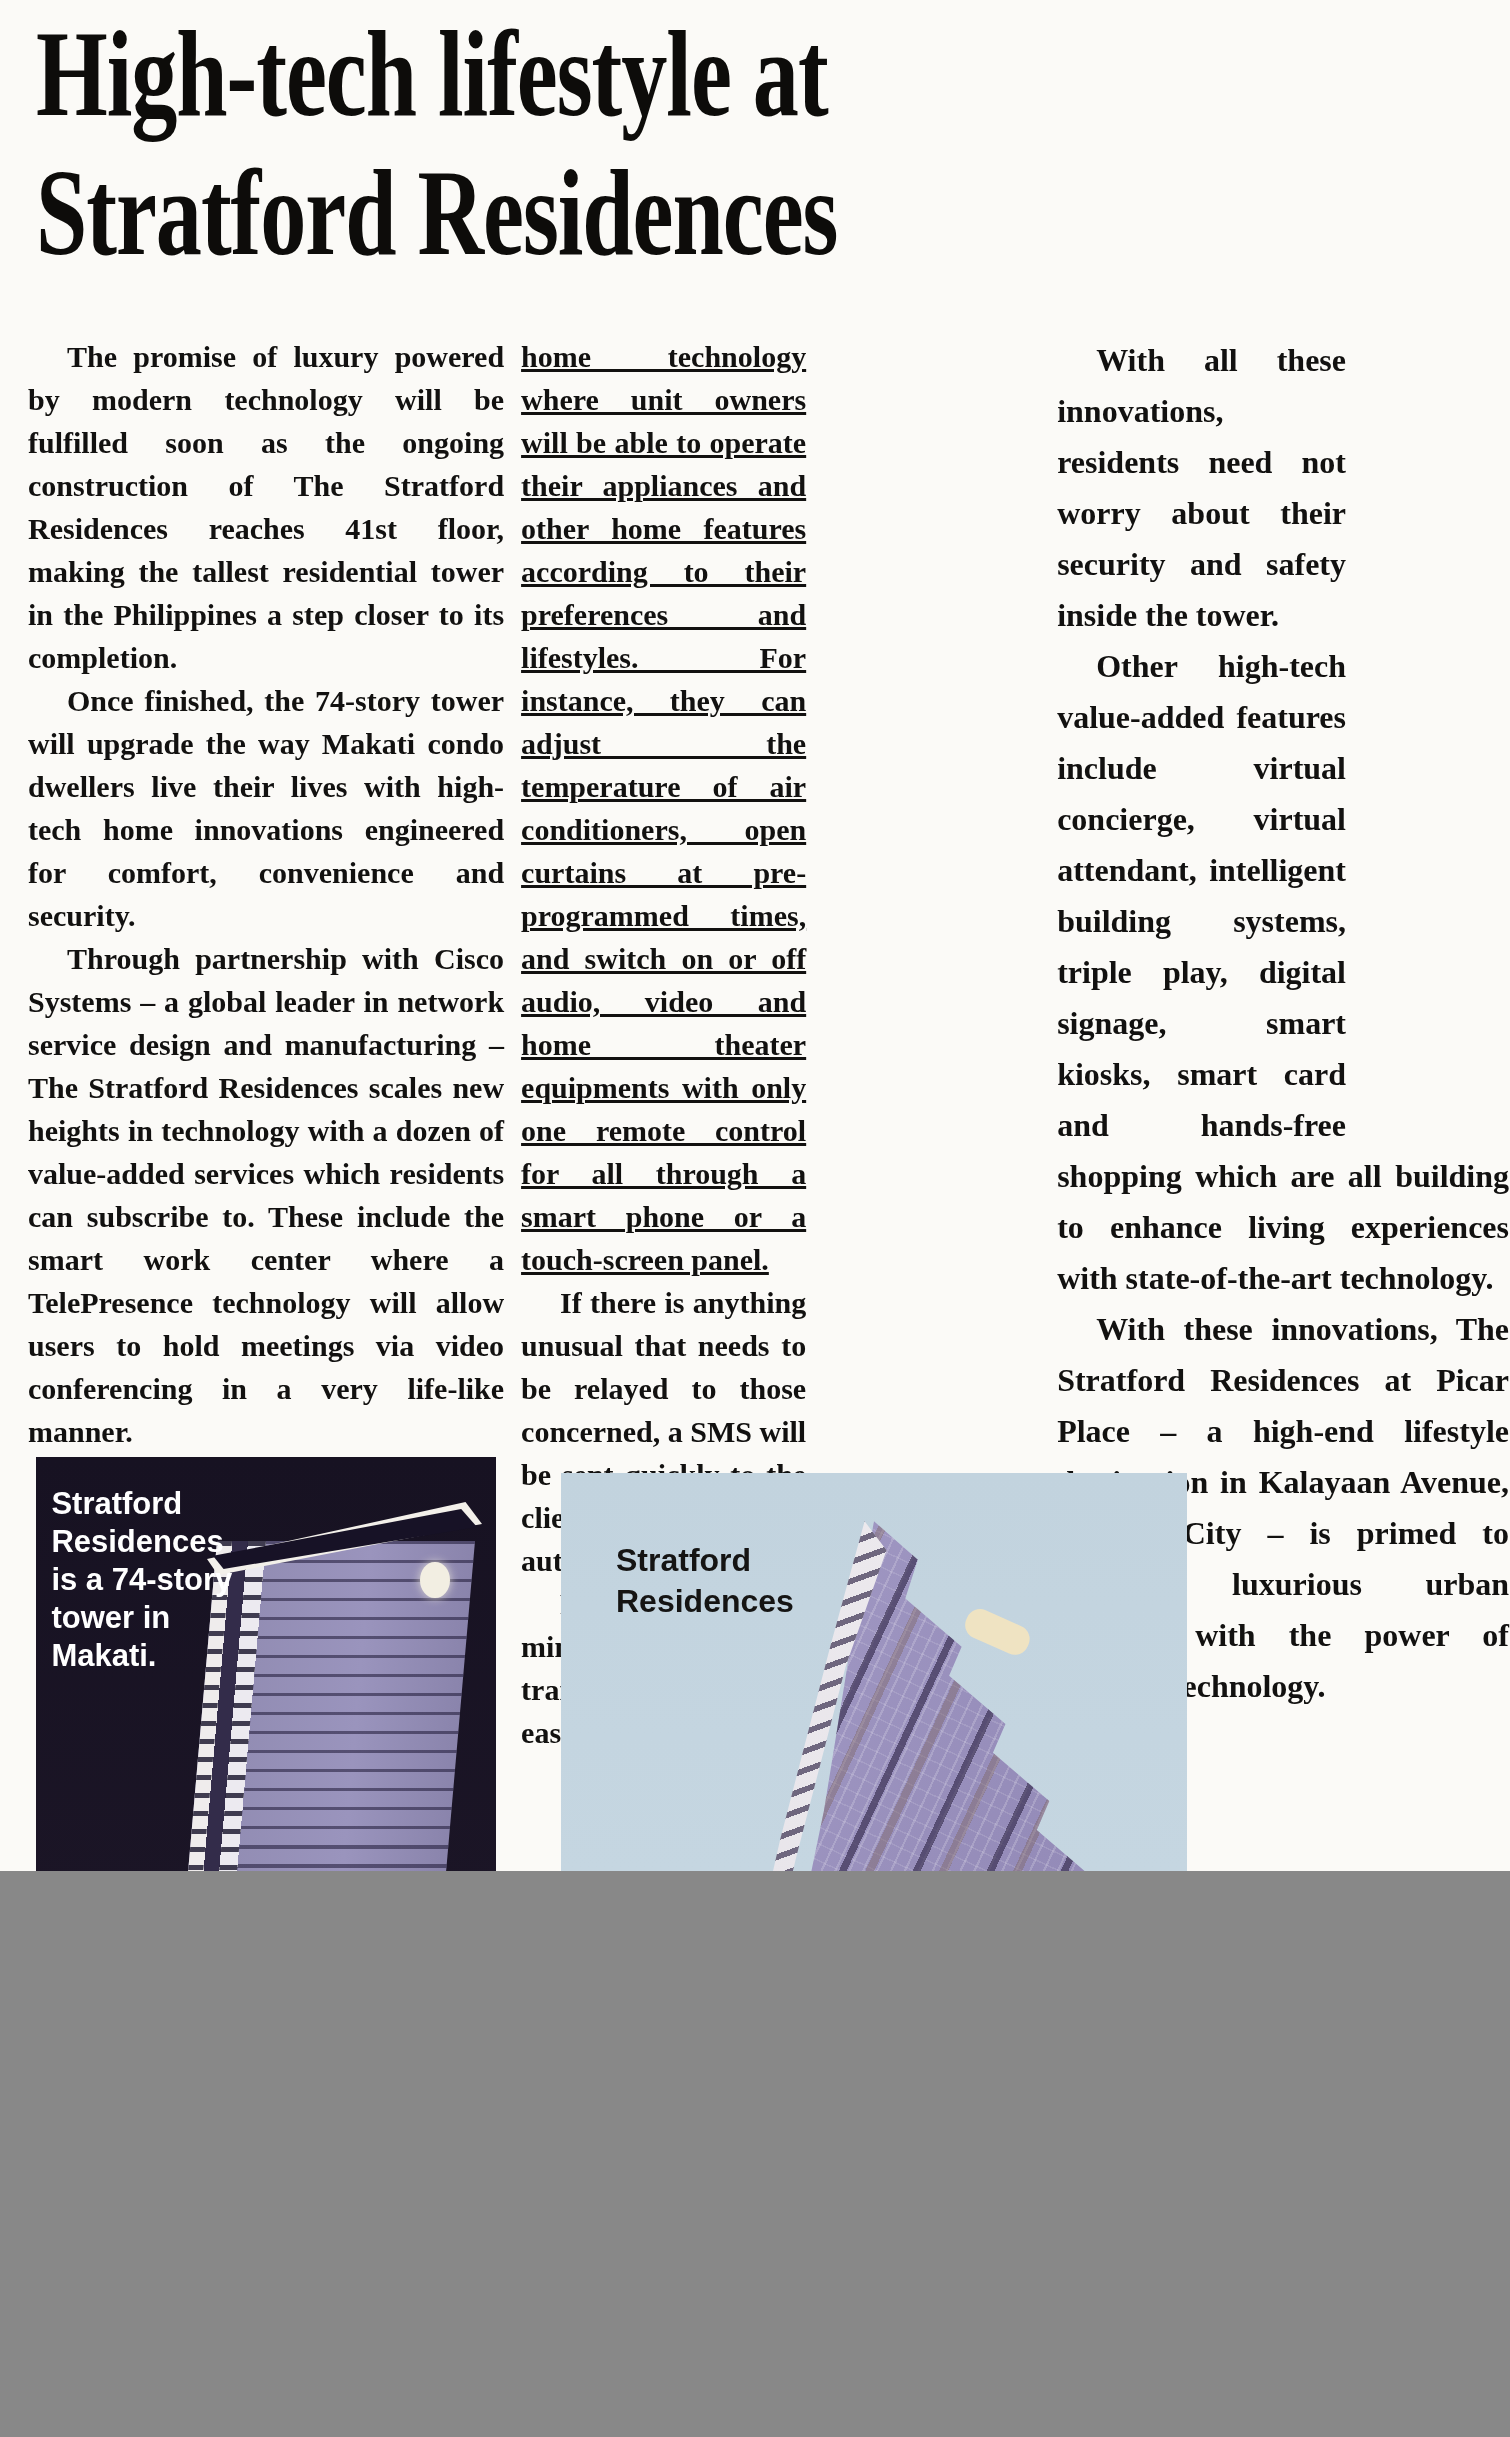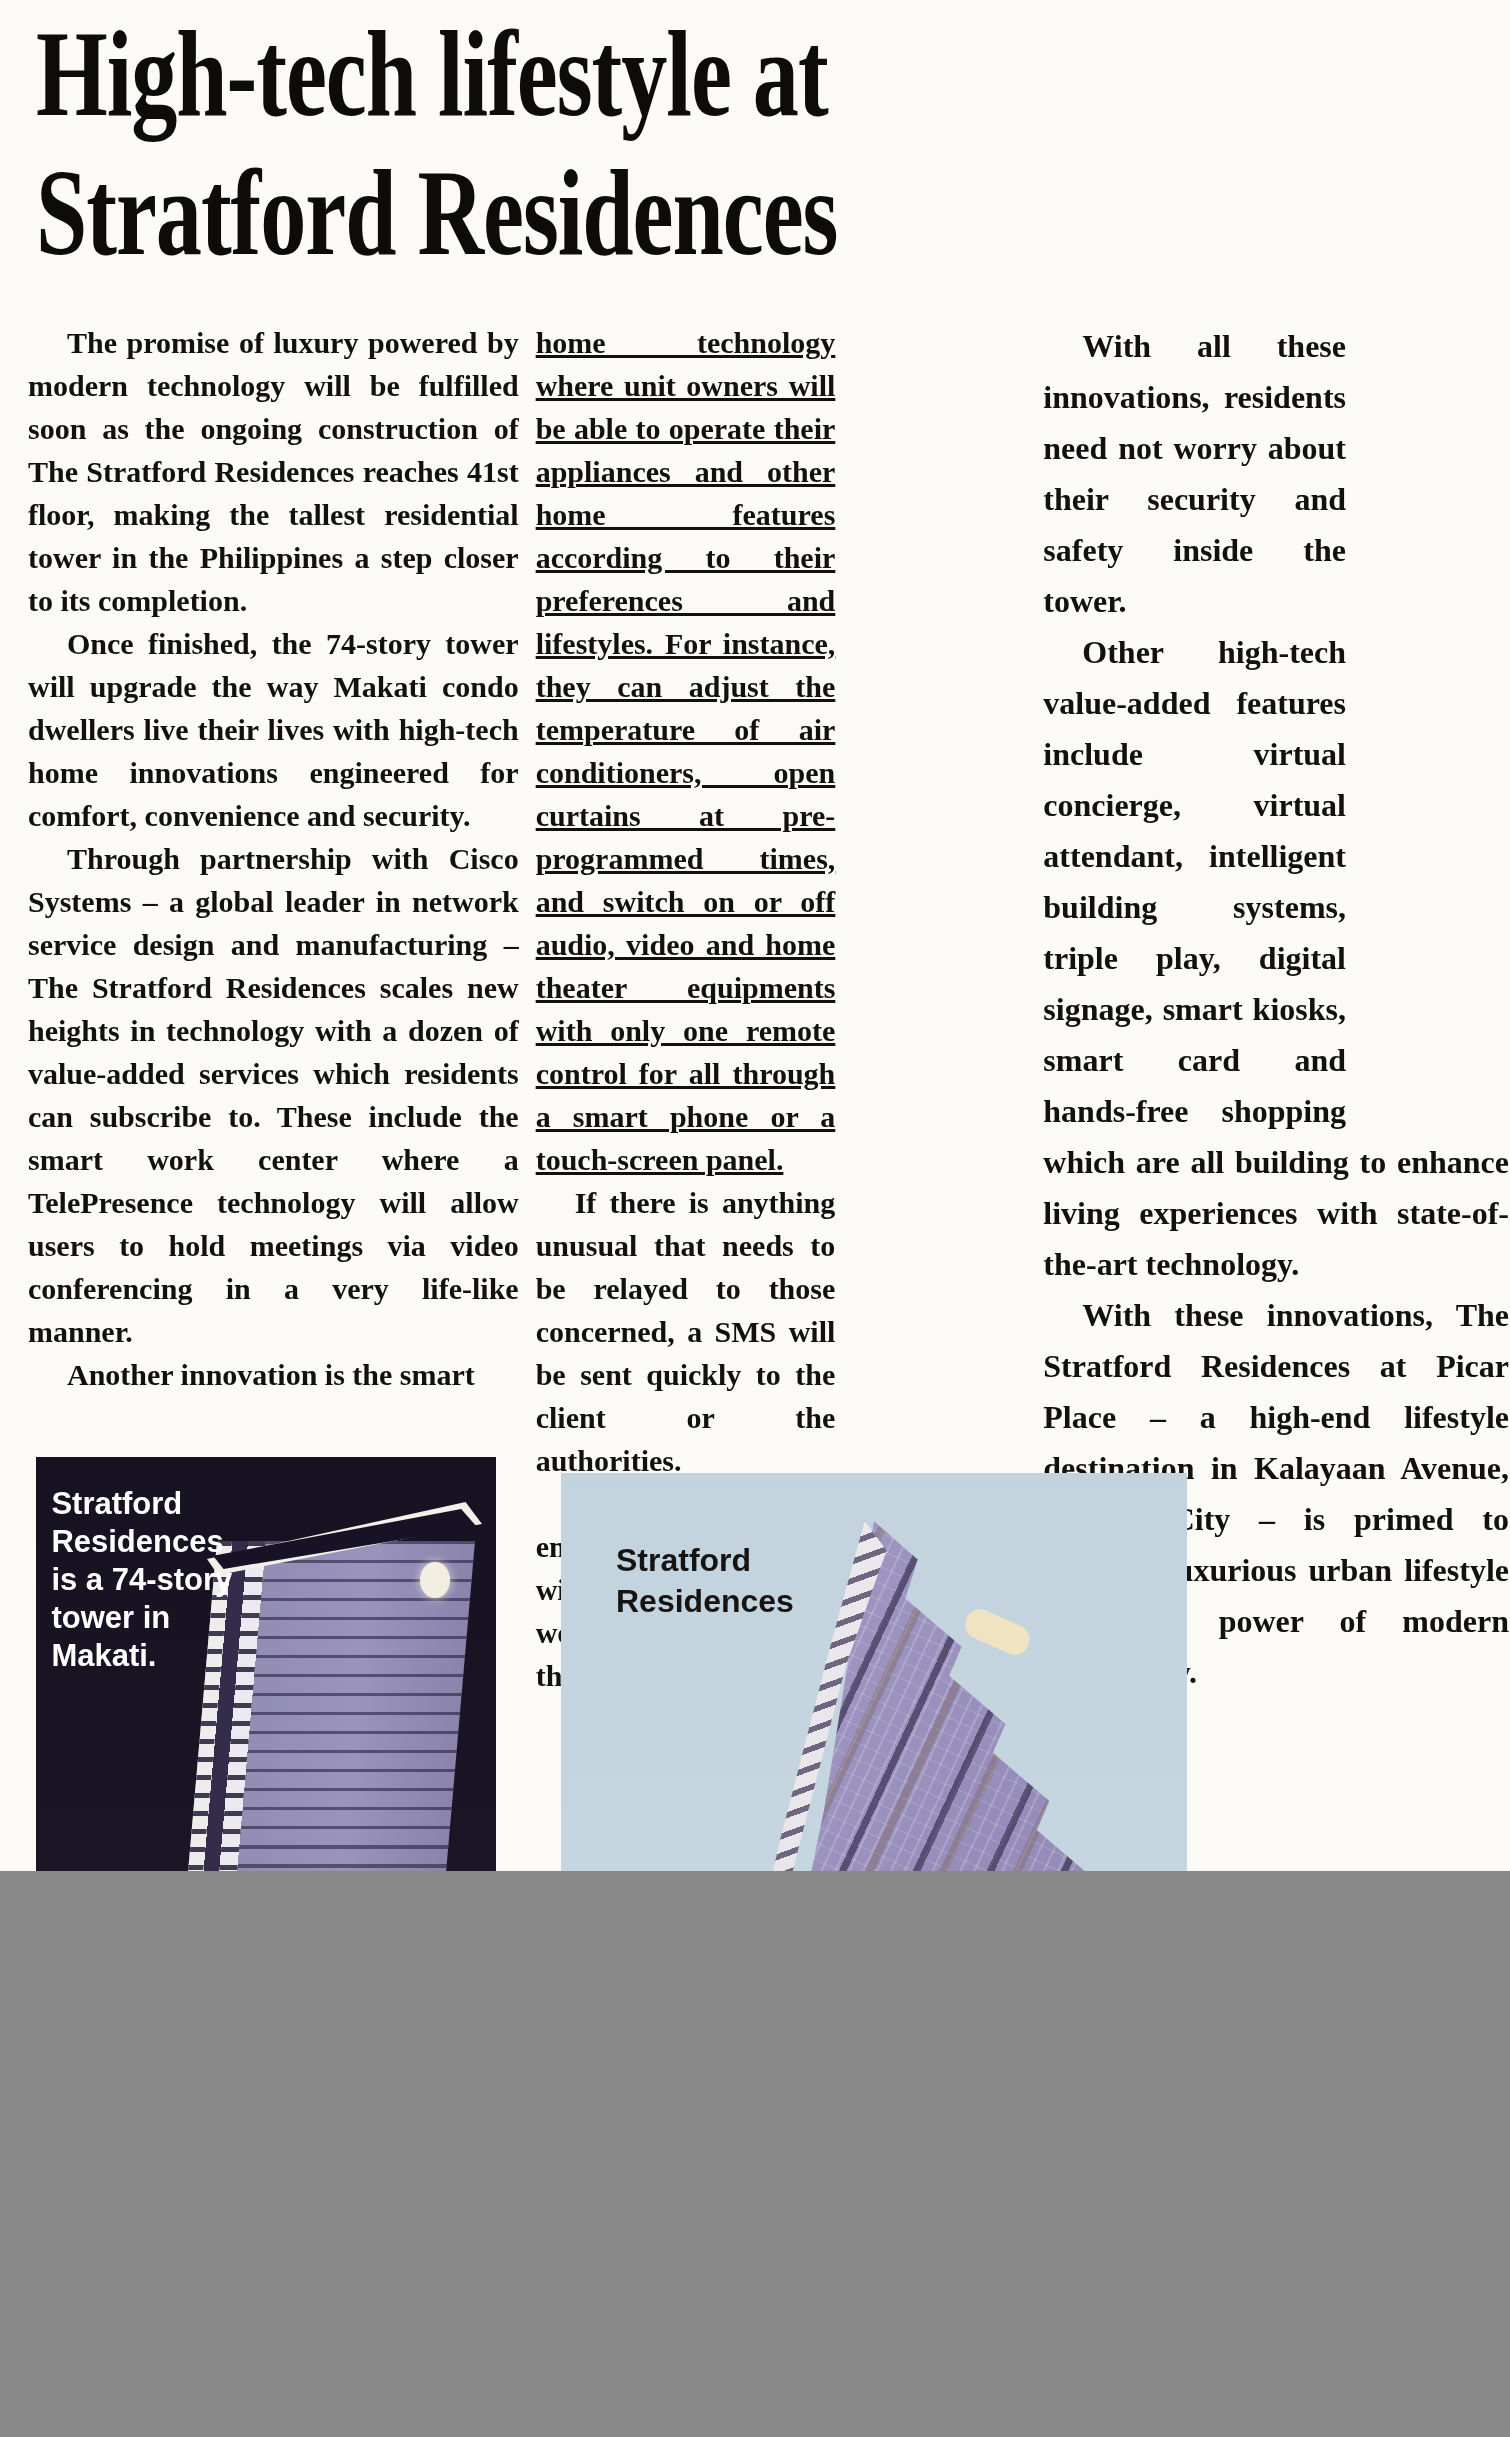--- a/index.html
+++ b/index.html
@@ -16,26 +16,26 @@
   }
   
   .headline{
     position:absolute; left:36px; top:4.2px;
     font-size:123px; font-weight:700; line-height:139px;
     letter-spacing:-1.4px; transform:scaleX(.75); transform-origin:0 0;
     white-space:nowrap; color:#0d0c0a;
   }
   
   .cols{
-    position:absolute; left:28px; top:321px; width:1481px;
+    position:absolute; left:28px; top:335px; width:1481px;
     display:flex; gap:17px;
   }
   .col{ text-align:justify; font-weight:700; }
   .col1,.col2{ width:491px; font-size:30px; line-height:43px; }
-  .col3{ width:466px; font-size:32px; line-height:51px; }
+  .col3{ width:466px; font-size:32px; line-height:51px;margin-left:43px; }
   .para{ margin:0; text-indent:39px; hyphens:none; }
   .col2 .para:first-of-type{ text-indent:0;text-decoration:underline; }
   .cutout{ float:right; }
   .cutout.c2{ width:191px; height:182px; margin-top:1023px; }
   .cutout.c3{ width:163px; height:771px; }
   
   .photo{ position:absolute; overflow:hidden;text-decoration:underline; }
   .photo-left{
     left:36px; top:1457px; width:460px; height:968px;
     background:linear-gradient(180deg,

